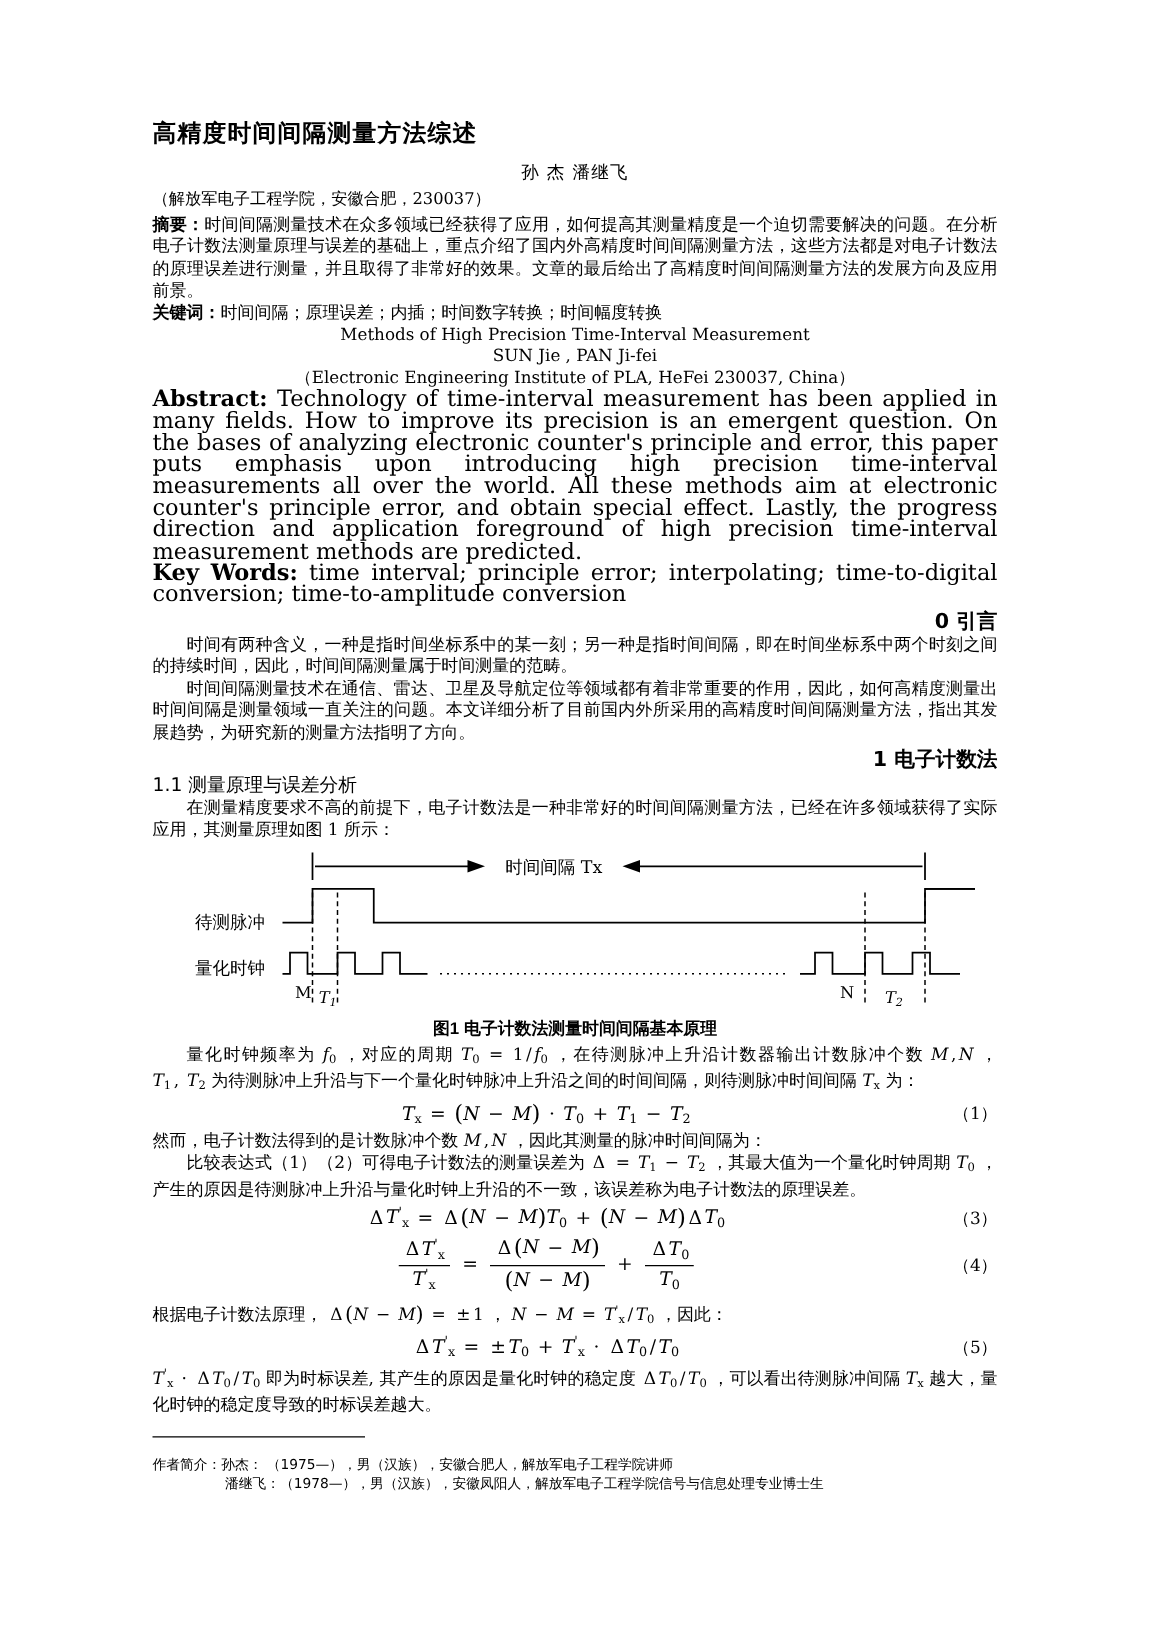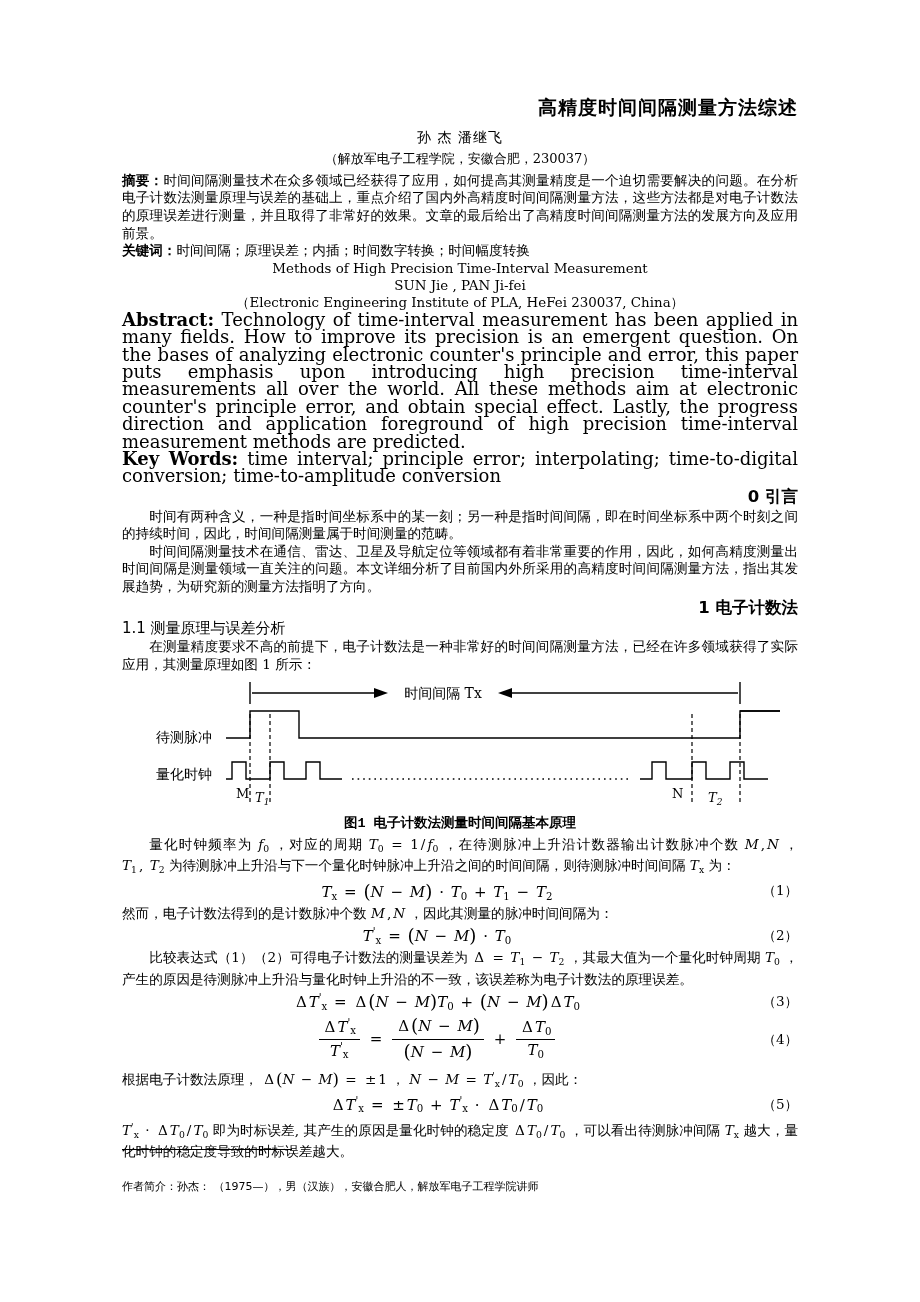--- a/index.html
+++ b/index.html
@@ -16,36 +16,36 @@
     position: relative;
     width: 920px;
     height: 1302px;
     margin: 0 auto;
     background: #ffffff;
     box-sizing: border-box;
     padding: 96px 122px 0 122px;
     overflow: hidden;
   }
   .doc-title {
-    text-align: right;
+    text-align: left;
     font-size: 19px;
     font-weight: bold;
     font-family: "DejaVu Sans", "Liberation Sans", sans-serif;
     letter-spacing: 1px;
     margin: 0 0 9px 0;
     line-height: 1.25;
   }
   .authors {
     text-align: center;
     font-size: 14px;
     margin: 0 0 3px 0;
     letter-spacing: 1px;
   }
   .affil {
-    text-align: center;
+    text-align: left;
     font-size: 13px;
     margin: 0 0 4px 0;
   }
   p.body-p {
     font-size: 13.6px;
     line-height: 17.6px;
     margin: 0;
     text-align: justify;
     text-justify: inter-ideograph;
   }
@@ -83,21 +83,21 @@
     line-height: 1.2;
   }
   .fig-wrap {
     margin: 4px 0 0 0;
     text-align: center;
   }
   .fig-cap {
     text-align: center;
     font-size: 13.5px;
     font-weight: bold;
-    font-family: Liberation Mono, monospace;
+    font-family: Liberation Sans, sans-serif;
     margin: 2px 0 4px 0;
   }
   
   .eq-row {
     display: flex;
     align-items: center;
     width: 100%;
     margin: 3px 0;
   }
   .eq-body {
@@ -255,26 +255,20 @@
 
   <div class="eq-row">
     <div class="eq-body">
       <span class="mi">T</span><sub class="sb">x</sub> <span class="mo">=</span> <span class="paren-big">(</span><span class="mi">N</span> <span class="mo">−</span> <span class="mi">M</span><span class="paren-big">)</span> <span class="mo">·</span> <span class="mi">T</span><sub class="sb">0</sub> <span class="mo">+</span> <span class="mi">T</span><sub class="sb">1</sub> <span class="mo">−</span> <span class="mi">T</span><sub class="sb">2</sub>
     </div>
     <div class="eq-num">（1）</div>
   </div>
 
   <p class="body-p"><span>然而，电子计数法得到的是计数脉冲个数</span><span class="inline-m"> <span class="mi">M</span><span class="mo">,</span><span class="mi">N</span> </span><span>，因此其测量的脉冲时间间隔为：</span></p>
 
-  <div class="eq-row">
-    <div class="eq-body">
-      <span class="mi">T</span><sup class="sp">'</sup><sub class="sb">x</sub> <span class="mo">=</span> <span class="paren-big">(</span><span class="mi">N</span> <span class="mo">−</span> <span class="mi">M</span><span class="paren-big">)</span> <span class="mo">·</span> <span class="mi">T</span><sub class="sb">0</sub>
-    </div>
-    <div class="eq-num">（2）</div>
-  </div>
 
   <p class="body-p indent"><span>比较表达式（1）（2）可得电子计数法的测量误差为</span><span class="inline-m"> <span class="mo">Δ</span> <span class="mo">=</span> <span class="mi">T</span><sub class="sb">1</sub> <span class="mo">−</span> <span class="mi">T</span><sub class="sb">2</sub> </span><span>，其最大值为一个量化时钟周期</span><span class="inline-m"> <span class="mi">T</span><sub class="sb">0</sub> </span><span>，产生的原因是待测脉冲上升沿与量化时钟上升沿的不一致，该误差称为电子计数法的原理误差。</span></p>
 
 
   <div class="eq-row">
     <div class="eq-body">
       <span class="mo">Δ</span><span class="mi">T</span><sup class="sp">'</sup><sub class="sb">x</sub> <span class="mo">=</span> <span class="mo">Δ</span><span class="paren-big">(</span><span class="mi">N</span> <span class="mo">−</span> <span class="mi">M</span><span class="paren-big">)</span><span class="mi">T</span><sub class="sb">0</sub> <span class="mo">+</span> <span class="paren-big">(</span><span class="mi">N</span> <span class="mo">−</span> <span class="mi">M</span><span class="paren-big">)</span><span class="mo">Δ</span><span class="mi">T</span><sub class="sb">0</sub>
     </div>
     <div class="eq-num">（3）</div>
   </div>
@@ -307,15 +301,16 @@
       <span class="mo">Δ</span><span class="mi">T</span><sup class="sp">'</sup><sub class="sb">x</sub> <span class="mo">=</span> <span class="mo">±</span><span class="mi">T</span><sub class="sb">0</sub> <span class="mo">+</span> <span class="mi">T</span><sup class="sp">'</sup><sub class="sb">x</sub> <span class="mo">·</span> <span class="mo">Δ</span><span class="mi">T</span><sub class="sb">0</sub><span class="mo">/</span><span class="mi">T</span><sub class="sb">0</sub>
     </div>
     <div class="eq-num">（5）</div>
   </div>
 
   <p class="body-p"><span class="inline-m"><span class="mi">T</span><sup class="sp">'</sup><sub class="sb">x</sub> <span class="mo">·</span> <span class="mo">Δ</span><span class="mi">T</span><sub class="sb">0</sub><span class="mo">/</span><span class="mi">T</span><sub class="sb">0</sub> </span><span>即为时标误差, 其产生的原因是量化时钟的稳定度</span><span class="inline-m"> <span class="mo">Δ</span><span class="mi">T</span><sub class="sb">0</sub><span class="mo">/</span><span class="mi">T</span><sub class="sb">0</sub> </span><span>，可以看出待测脉冲间隔</span><span class="inline-m"> <span class="mi">T</span><sub class="sb">x</sub> </span><span>越大，量化时钟的稳定度导致的时标误差越大。</span></p>
 
   <div class="fn-rule"></div>
   <div class="footnote">
     <div class="fn-line"><span>作者简介：</span><span>孙杰： （1975—），男（汉族），安徽合肥人，解放军电子工程学院讲师</span></div>
+    <div class="fn-line fn-indent">潘继飞：（1978—），男（汉族），安徽凤阳人，解放军电子工程学院信号与信息处理专业博士生</div>
   </div>
 
 </div>
 
 </body></html>

